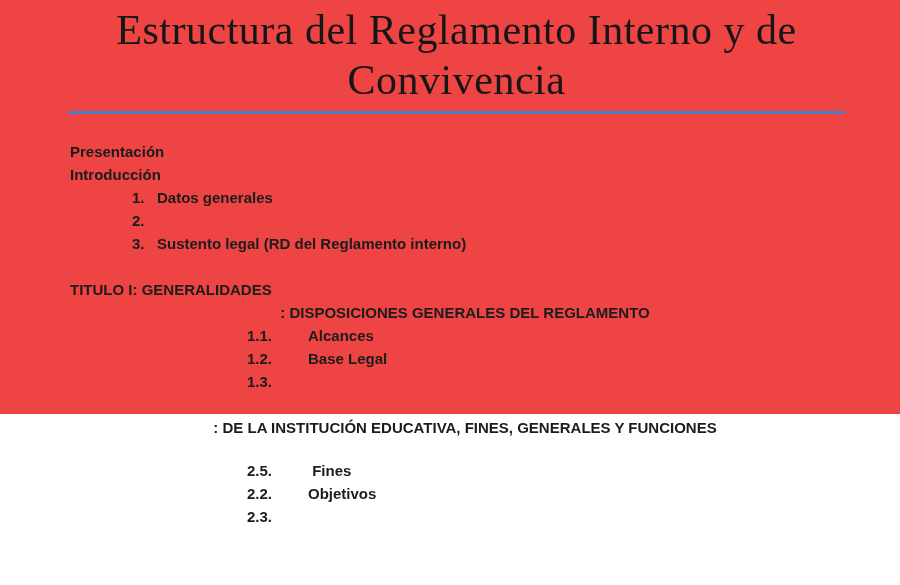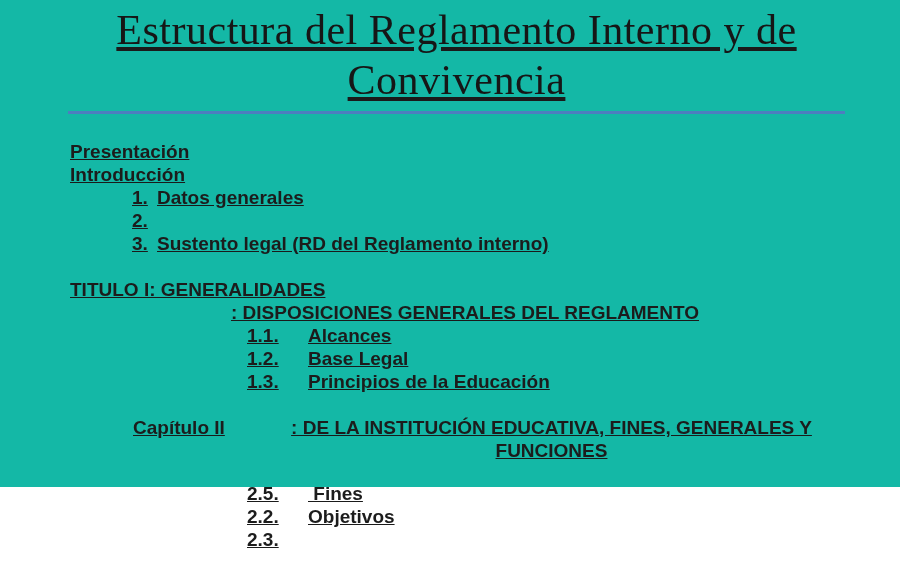--- a/index.html
+++ b/index.html
@@ -3,21 +3,21 @@
 <meta charset="utf-8">
 <style>
   html, body { margin: 0; padding: 0; }
   body {
     width: 900px; height: 585px;
     background: #ffffff;
     overflow: hidden;
     font-family: "Liberation Sans", sans-serif;
     color: #1a1a1a;
   }
-  .page { width: 900px; height: 487px; background: #14b8a6; text-decoration: underline; }
+  .page { width: 900px; height: 414px; background: #ef4444; }
 
   .title-block {
     margin-left: 68px;
     width: 777px;
     padding-top: 5px;
     padding-bottom: 6px;
     border-bottom: 3px solid #4d7ebf;
   }
   .doc-title {
     font-family: "Liberation Serif", serif;
@@ -37,21 +37,21 @@
     letter-spacing: 0.3px;
     text-align: center;
     margin: 27px 55px 0 68px;
     color: #111;
   }
 
   .toc {
     margin-top: 26px;
     padding-left: 70px;
     padding-right: 40px;
-    font-size: 19px;
+    font-size: 15px;
     font-weight: 700;
     line-height: 23px;
     color: #1c1c1c;
   }
   .row { display: flex; }
   .l0 { display: block; }
 
   .num-row .num { margin-left: 62px; width: 25px; flex: 0 0 auto; }
   .num-row .lab { flex: 1 1 auto; }
 
@@ -108,27 +108,25 @@
       <span class="lab">Alcances</span>
     </div>
 
     <div class="row sub-row">
       <span class="num">1.2.</span>
       <span class="lab">Base Legal</span>
     </div>
 
     <div class="row sub-row">
       <span class="num">1.3.</span>
-      <span class="lab">Principios de la Educación</span>
     </div>
 
     <div class="sp sp23"></div>
 
     <div class="row cap-row">
-      <span class="cap-label">Capítulo II</span>
       <span class="cap-heading">: DE LA INSTITUCIÓN EDUCATIVA, FINES, GENERALES Y FUNCIONES</span>
     </div>
 
     <div class="sp sp20"></div>
 
     <div class="row sub-row">
       <span class="num">2.5.</span>
       <span class="lab"> Fines</span>
     </div>
 

